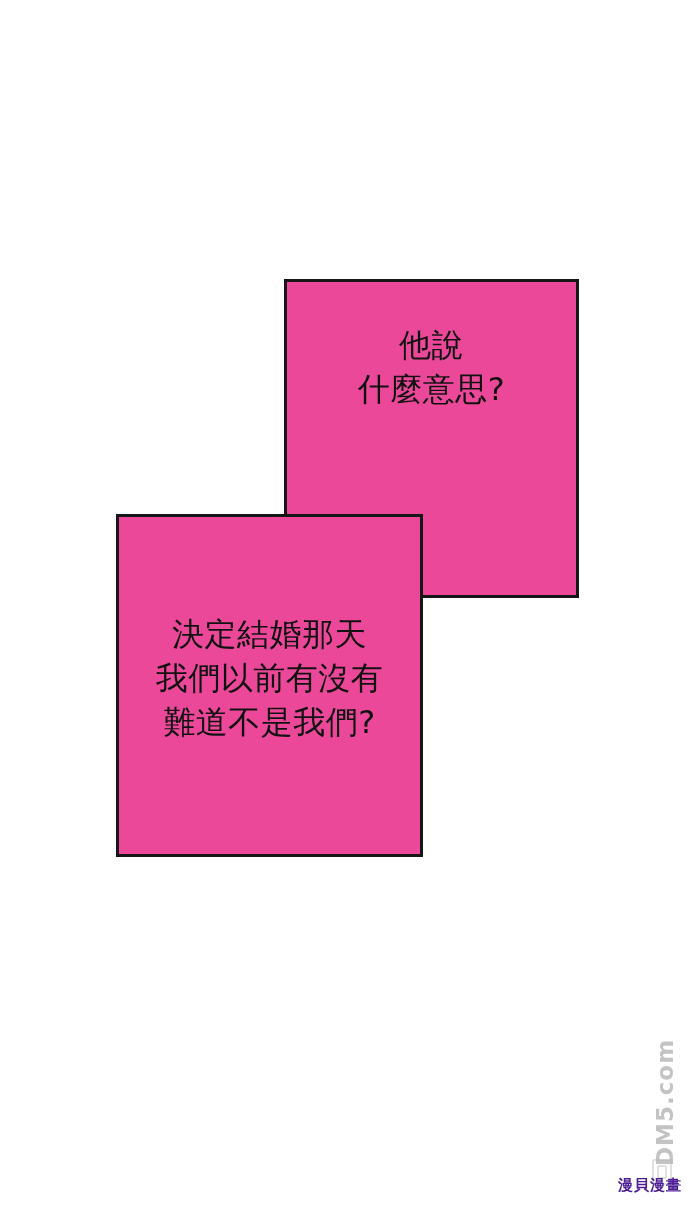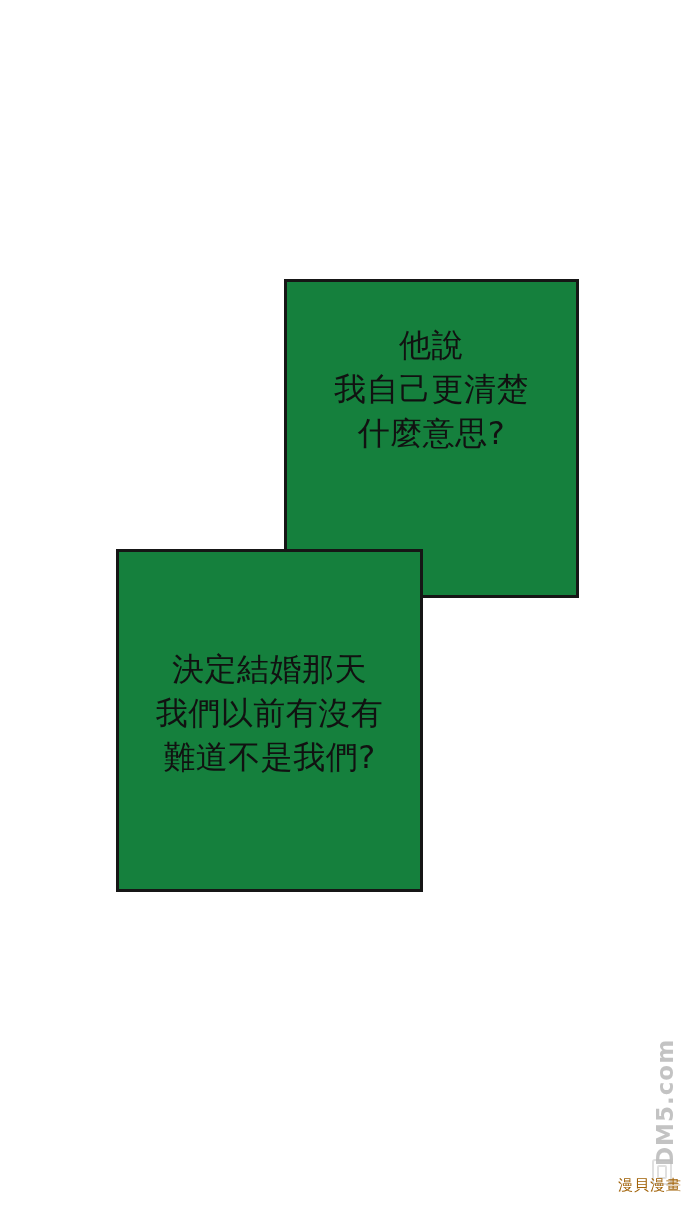--- a/index.html
+++ b/index.html
@@ -17,21 +17,21 @@
 
   #page {
     position: absolute;
     inset: 0;
     background: #ffffff;
   }
 
   
   .bubble {
     position: absolute;
-    background: #15803d;
+    background: #ec4899;
     border: 3px solid #161616;
     box-sizing: border-box;
     display: flex;
     flex-direction: column;
     justify-content: flex-start;
     align-items: center;
   }
 
   
   #bubble-upper {
@@ -39,21 +39,21 @@
     top: 279px;
     width: 295px;
     height: 319px;
     z-index: 2;
     padding-top: 41px;
   }
 
   
   #bubble-lower {
     left: 116px;
-    top: 549px;
+    top: 514px;
     width: 307px;
     height: 343px;
     z-index: 3;
     padding-top: 95px;
   }
 
   .bubble-text {
     margin: 0;
     color: #111111;
     font-size: 33px;
@@ -86,26 +86,27 @@
     white-space: nowrap;
     user-select: none;
     opacity: 0.85;
     z-index: 5;
   }
 
   #watermark-bottom {
     position: absolute;
     right: 8px;
     bottom: 12px;
-    color: #a16207;
+    color: #4c1d95;
     font-size: 15px;
     letter-spacing: 1px;
     white-space: nowrap;
     user-select: none;
     z-index: 5;
+    font-weight: bold;
   }
 
   #watermark-glyph {
     position: absolute;
     right: 18px;
     bottom: 22px;
     width: 16px;
     height: 22px;
     border: 2px solid #e0e0e0;
     border-radius: 3px;
@@ -123,21 +124,20 @@
   }
 </style>
 </head>
 <body>
 
 <div id="page">
 
   <div class="bubble" id="bubble-upper">
     <p class="bubble-text">
       <span class="line">他說</span>
-      <span class="line">我自己更清楚</span>
       <span class="line">什麼意思?</span>
     </p>
   </div>
 
   <div class="bubble" id="bubble-lower">
     <p class="bubble-text">
       <span class="line">決定結婚那天</span>
       <span class="line">我們以前有沒有</span>
       <span class="line">難道不是我們?</span>
     </p>

